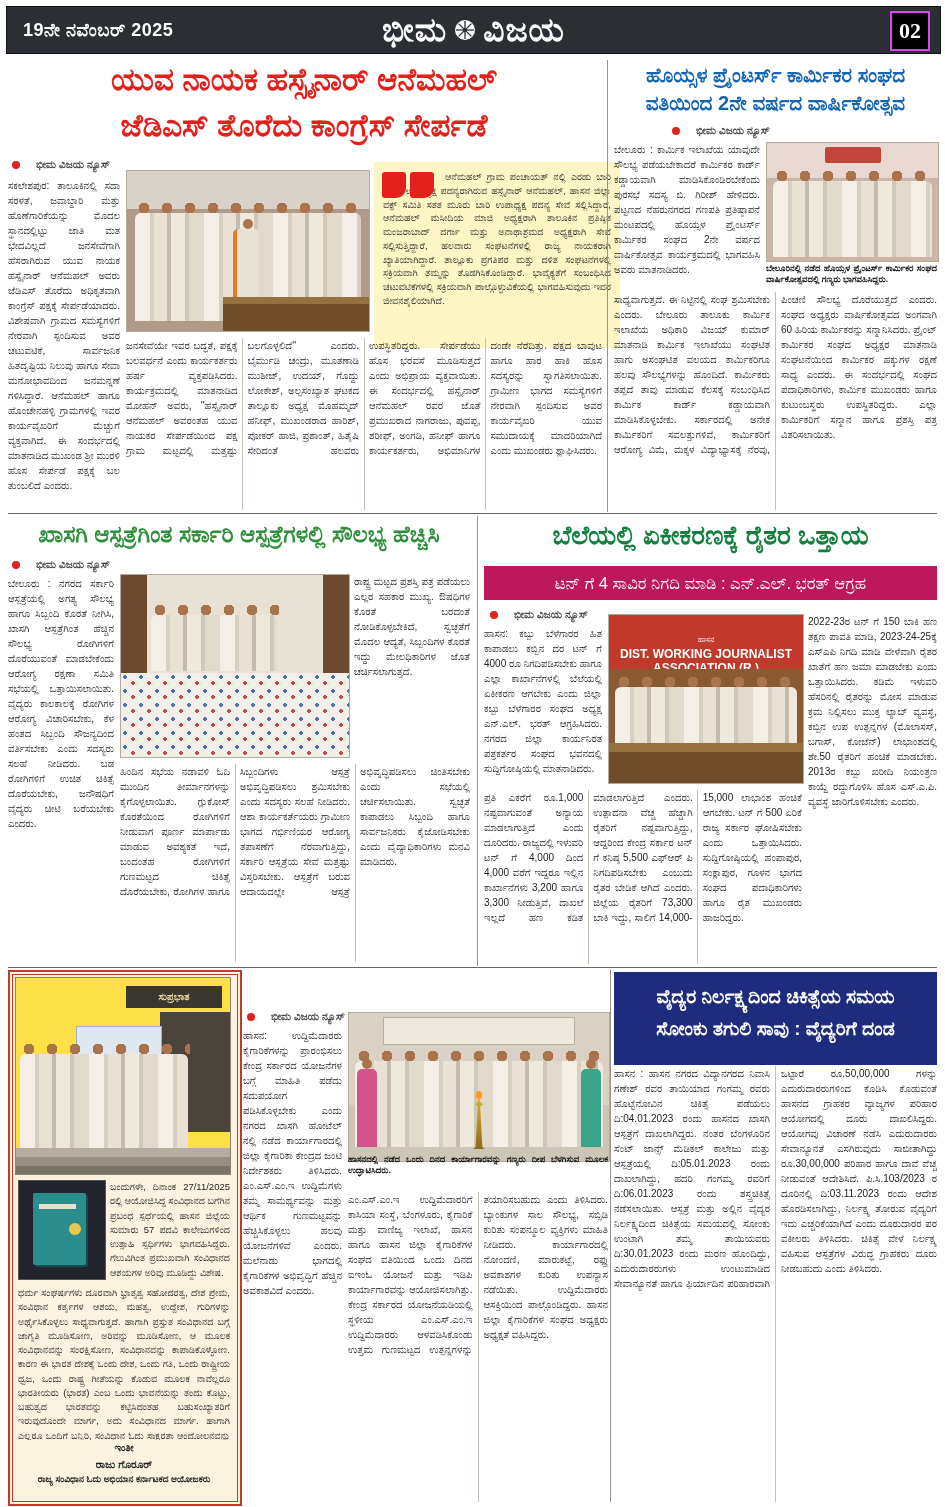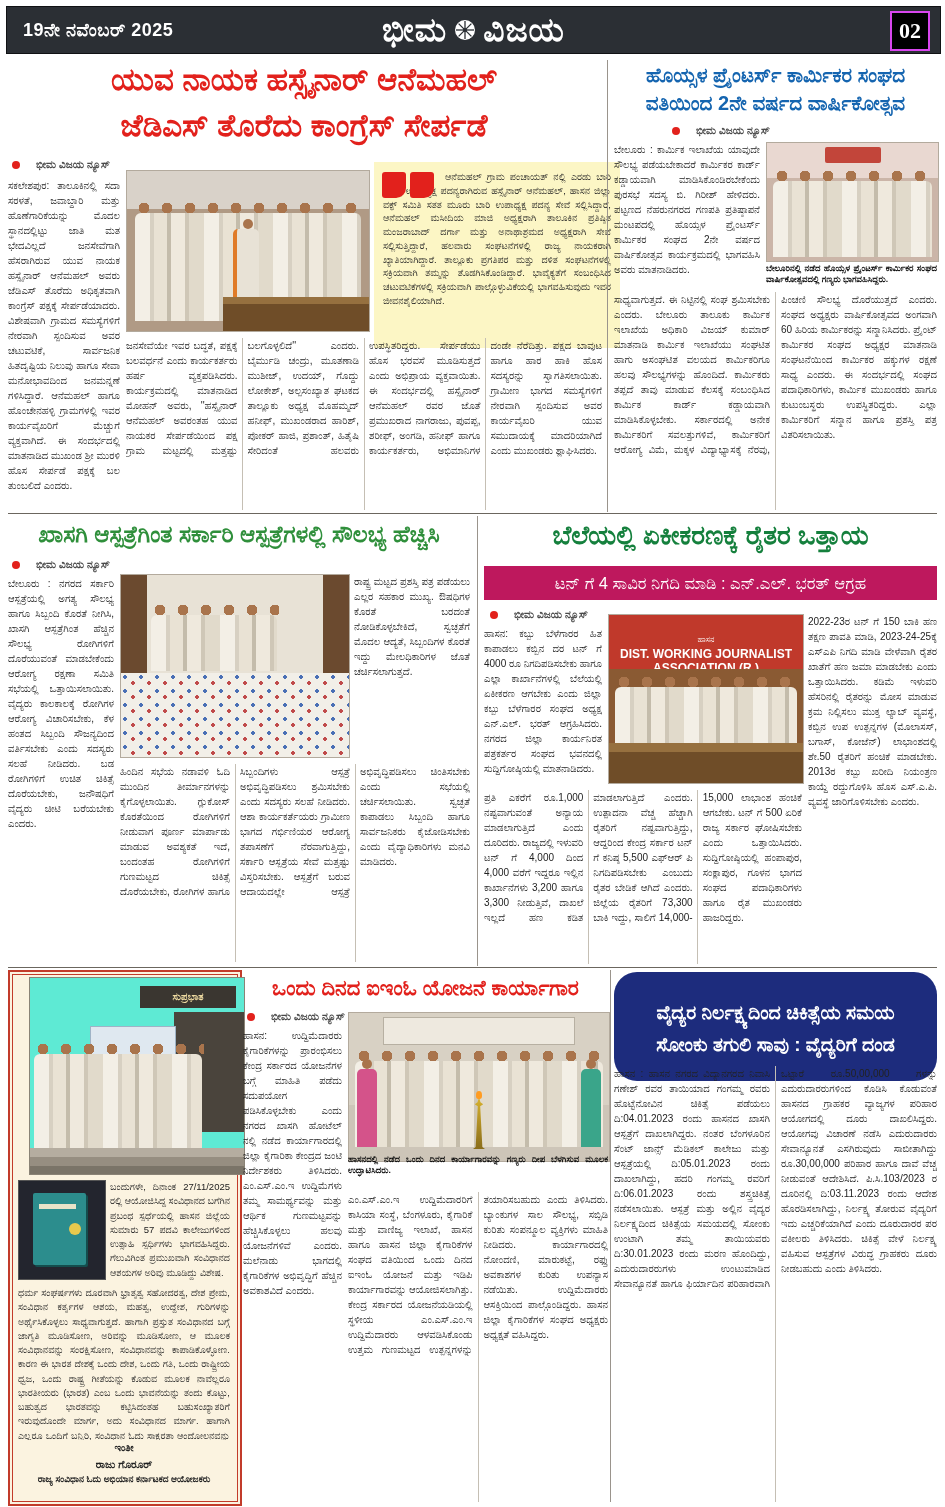--- a/index.html
+++ b/index.html
@@ -31,21 +31,21 @@
       border:1px solid #101214;display:flex;align-items:center;}
   .date{position:absolute;left:16px;color:#fff;font-size:18px;font-weight:bold;letter-spacing:.5px;}
   .masthead{position:absolute;left:0;right:0;display:flex;justify-content:center;align-items:center;gap:6px;
       color:#fff;font-size:33px;font-weight:bold;letter-spacing:1px;}
   .pagenum{position:absolute;right:10px;top:4px;width:36px;height:36px;background:#000;border:2px solid #d946ef;
       color:#fff;font-family:"Liberation Serif","DejaVu Serif",serif;font-size:22px;font-weight:bold;
       display:flex;align-items:center;justify-content:center;}
   .quotebox{position:absolute;background:#fcf6c5;padding:8px 9px 8px 9px;overflow:hidden;}
   .qsq{position:absolute;width:24px;height:26px;background:#e2211c;border-radius:3px 3px 10px 3px;}
   .subbar{position:absolute;background:#be185d;color:#fff;font-weight:normal;text-align:center;overflow:hidden;}
-  .navybox{position:absolute;background:#1d2c7d;color:#fff;text-align:center;overflow:hidden;padding-top:25px;border-radius:23px;}
+  .navybox{position:absolute;background:#1d2c7d;color:#fff;text-align:center;overflow:hidden;padding-top:9px;}
   .letterbox{position:absolute;left:8px;top:970px;width:230px;height:532px;background:#fbf3e0;
       border:2px solid #c23b2a;box-shadow:inset 0 0 0 2px #fbf3e0, inset 0 0 0 3px #c23b2a;padding:0;}
   .sign{position:absolute;background:#3a3630;color:#ecd9a0;font-size:10px;font-weight:bold;
       display:flex;align-items:center;justify-content:center;overflow:hidden;}
   .steps{position:absolute;left:0;right:0;bottom:0;height:26px;
       background:linear-gradient(180deg,#b5ada0 0 9px,#968e81 9px 18px,#7a7468 18px 26px);}
   .book{position:absolute;background:#23252e;border:1px solid #555;}
   .bookcover{position:absolute;left:16%;top:12%;width:62%;height:74%;background:#2c8d8d;border-radius:2px;
       box-shadow:2px 2px 0 #144d4d;}
   .bookcover::after{content:"";position:absolute;left:12%;top:16%;width:70%;height:5px;background:#e8e3c8;}
@@ -159,38 +159,37 @@
     <div class="crowd" style="left:4px;right:4px;top:58px;height:72px;"></div>
     <div class="tbl" style="left:0;right:0;bottom:0;height:40px;"></div>
   </div>
   <div class="abs txt" style="left:808px;top:614px;width:129px;height:350px;">2022-23ರ ಟನ್ ಗೆ 150 ಬಾಕಿ ಹಣ ತಕ್ಷಣ ಪಾವತಿ ಮಾಡಿ, 2023-24-25ಕ್ಕೆ ಎಸ್ಎಪಿ ನಿಗದಿ ಮಾಡಿ ವೇಳೆವಾಗಿ ರೈತರ ಖಾತೆಗೆ ಹಣ ಜಮಾ ಮಾಡಬೇಕು ಎಂದು ಒತ್ತಾಯಿಸಿದರು. ಕಡಿಮೆ ಇಳುವರಿ ಹೆಸರಿನಲ್ಲಿ ರೈತರನ್ನು ಮೋಸ ಮಾಡುವ ಕ್ರಮ ನಿಲ್ಲಿಸಲು ಮುಕ್ತ ಲ್ಯಾಬ್ ವ್ಯವಸ್ಥೆ, ಕಬ್ಬಿನ ಉಪ ಉತ್ಪನ್ನಗಳ (ಮೊಲಾಸಸ್, ಬಗಾಸ್, ಕೋಜೆನ್) ಲಾಭಾಂಶದಲ್ಲಿ ಶೇ.50 ರೈತರಿಗೆ ಹಂಚಿಕೆ ಮಾಡಬೇಕು. 2013ರ ಕಬ್ಬು ಖರೀದಿ ನಿಯಂತ್ರಣ ಕಾಯ್ದೆ ರದ್ದುಗೊಳಿಸಿ ಹೊಸ ಎಸ್.ಎ.ಪಿ. ವ್ಯವಸ್ಥೆ ಜಾರಿಗೊಳಿಸಬೇಕು ಎಂದರು.</div>
 
   <div class="abs txt cols3" style="left:484px;top:790px;width:318px;height:174px;">ಪ್ರತಿ ಎಕರೆಗೆ ರೂ.1,000 ನಷ್ಟವಾಗುವಂತೆ ಅನ್ಯಾಯ ಮಾಡಲಾಗುತ್ತಿದೆ ಎಂದು ದೂರಿದರು. ರಾಜ್ಯದಲ್ಲಿ ಇಳುವರಿ ಟನ್ ಗೆ 4,000 ದಿಂದ 4,000 ವರೆಗೆ ಇದ್ದರೂ ಇಲ್ಲಿನ ಕಾರ್ಖಾನೆಗಳು 3,200 ಹಾಗೂ 3,300 ನೀಡುತ್ತಿವೆ, ದಾಖಲೆ ಇಲ್ಲದೆ ಹಣ ಕಡಿತ ಮಾಡಲಾಗುತ್ತಿದೆ ಎಂದರು. ಉತ್ಪಾದನಾ ವೆಚ್ಚ ಹೆಚ್ಚಾಗಿ ರೈತರಿಗೆ ನಷ್ಟವಾಗುತ್ತಿದ್ದು, ಆದ್ದರಿಂದ ಕೇಂದ್ರ ಸರ್ಕಾರ ಟನ್ ಗೆ ಕನಿಷ್ಠ 5,500 ಎಫ್ಆರ್ ಪಿ ನಿಗದಿಪಡಿಸಬೇಕು ಎಂಬುದು ರೈತರ ಬೇಡಿಕೆ ಆಗಿದೆ ಎಂದರು. ಜಿಲ್ಲೆಯ ರೈತರಿಗೆ 73,300 ಬಾಕಿ ಇದ್ದು, ಸಾಲಿಗೆ 14,000-15,000 ಲಾಭಾಂಶ ಹಂಚಿಕೆ ಆಗಬೇಕು. ಟನ್ ಗೆ 500 ಏರಿಕೆ ರಾಜ್ಯ ಸರ್ಕಾರ ಘೋಷಿಸಬೇಕು ಎಂದು ಒತ್ತಾಯಿಸಿದರು. ಸುದ್ದಿಗೋಷ್ಠಿಯಲ್ಲಿ ಹಂಪಾಪುರ, ಸಂಕ್ಲಾಪುರ, ಗೂಳನ ಭಾಗದ ಸಂಘದ ಪದಾಧಿಕಾರಿಗಳು ಹಾಗೂ ರೈತ ಮುಖಂಡರು ಹಾಜರಿದ್ದರು.</div>
 
   <div class="hrule" style="left:8px;top:967px;width:929px;"></div>
 
   <div class="letterbox">
-    <div class="photo" style="left:19px;top:5px;width:214px;height:196px;background:#5eead4;border-color:#8a8376;">
+    <div class="photo" style="left:5px;top:5px;width:214px;height:196px;background:#fde047;border-color:#8a8376;">
       <div class="abs" style="right:0;top:34px;width:70px;height:120px;background:#4a443c;"></div>
       <div class="sign" style="right:8px;top:8px;width:96px;height:22px;">ಸುಪ್ರಭಾತ</div>
       <div class="abs" style="left:60px;top:48px;width:84px;height:40px;background:#dfe8f0;border:1px solid #9fb3c6;"></div>
       <div class="crowd" style="left:2px;right:40px;top:62px;bottom:26px;"></div>
       <div class="steps"></div>
     </div>
     <div class="book" style="left:8px;top:208px;width:86px;height:98px;">
       <div class="bookcover"></div>
     </div>
     <div class="abs txt" style="left:100px;top:208px;width:120px;height:100px;font-size:9.5px;">ಬಂದುಗಳೇ, ದಿನಾಂಕ 27/11/2025 ರಲ್ಲಿ ಆಯೋಜಿಸಿದ್ದ ಸಂವಿಧಾನದ ಬಗೆಗಿನ ಪ್ರಬಂಧ ಸ್ಪರ್ಧೆಯಲ್ಲಿ ಹಾಸನ ಜಿಲ್ಲೆಯ ಸುಮಾರು 57 ಪದವಿ ಕಾಲೇಜುಗಳಿಂದ ಉತ್ಸಾಹಿ ಸ್ಪರ್ಧಿಗಳು ಭಾಗವಹಿಸಿದ್ದರು. ಗೆಲುವಿಗಿಂತ ಪ್ರಮುಖವಾಗಿ ಸಂವಿಧಾನದ ಆಶಯಗಳ ಅರಿವು ಮೂಡಿದ್ದು ವಿಶೇಷ.</div>
     <div class="abs txt" style="left:8px;top:314px;width:212px;height:154px;font-size:9.5px;">ಧರ್ಮ ಸಂಘರ್ಷಗಳು ದೂರವಾಗಿ ಭ್ರಾತೃತ್ವ ಸಹೋದರತ್ವ, ದೇಶ ಪ್ರೇಮ, ಸಂವಿಧಾನ ಕರ್ತೃಗಳ ಆಶಯ, ಮಹತ್ವ, ಉದ್ದೇಶ, ಗುರಿಗಳನ್ನು ಅರ್ಥೈಸಿಕೊಳ್ಳಲು ಸಾಧ್ಯವಾಗುತ್ತದೆ. ಹಾಗಾಗಿ ಪ್ರಸ್ತುತ ಸಂವಿಧಾನದ ಬಗ್ಗೆ ಜಾಗೃತಿ ಮೂಡಿಸೋಣ, ಅರಿವನ್ನು ಮೂಡಿಸೋಣ, ಆ ಮೂಲಕ ಸಂವಿಧಾನವನ್ನು ಸಂರಕ್ಷಿಸೋಣ, ಸಂವಿಧಾನವನ್ನು ಕಾಪಾಡಿಕೊಳ್ಳೋಣ. ಕಾರಣ ಈ ಭಾರತ ದೇಶಕ್ಕೆ ಒಂದು ದೇಶ, ಒಂದು ಗತಿ, ಒಂದು ರಾಷ್ಟ್ರೀಯ ಧ್ವಜ, ಒಂದು ರಾಷ್ಟ್ರ ಗೀತೆಯನ್ನು ಕೊಡುವ ಮೂಲಕ ನಾವೆಲ್ಲರೂ ಭಾರತೀಯರು (ಭಾರತ) ಎಂಬ ಒಂದು ಭಾವನೆಯನ್ನು ತಂದು ಕೊಟ್ಟು, ಬಹುತ್ವದ ಭಾರತವನ್ನು ಕಟ್ಟಿಸಿದಂತಹ ಬಹುಸಂಖ್ಯಾತರಿಗೆ ಇರುವುದೊಂದೇ ಮಾರ್ಗ, ಅದು ಸಂವಿಧಾನದ ಮಾರ್ಗ. ಹಾಗಾಗಿ ಎಲ್ಲರೂ ಒಂದಿಗೆ ಬನ್ನಿರಿ, ಸಂವಿಧಾನ ಓದು ಸಾಕ್ಷರತಾ ಆಂದೋಲನವನ್ನು ಮನೆ ಮನೆಗಳಿಗೆ ಒಯ್ಯೋಣ.</div>
     <div class="abs" style="left:8px;top:470px;width:212px;text-align:center;font-size:10px;font-weight:bold;color:#222;">ಇಂತೀ</div>
     <div class="abs" style="left:8px;top:486px;width:212px;text-align:center;font-size:10.5px;font-weight:bold;color:#222;">ರಾಜು ಗೊರೂರ್</div>
     <div class="abs" style="left:4px;top:502px;width:220px;text-align:center;font-size:9px;font-weight:bold;color:#222;">ರಾಜ್ಯ ಸಂವಿಧಾನ ಓದು ಅಭಿಯಾನ ಕರ್ನಾಟಕದ ಆಯೋಜಕರು</div>
   </div>
 
-  <div class="abs hl" style="left:243px;top:976px;width:365px;height:30px;font-size:21px;color:#e2211c;">ಒಂದು ದಿನದ ಐಇಂಓ ಯೋಜನೆ ಕಾರ್ಯಾಗಾರ</div>
   <div class="byline" style="left:247px;top:1010px;">
     <span class="dot"></span>
     <span>ಭೀಮ ವಿಜಯ ನ್ಯೂಸ್</span>
   </div>
   <div class="abs txt" style="left:243px;top:1028px;width:99px;height:474px;">ಹಾಸನ: ಉದ್ದಿಮೆದಾರರು ಕೈಗಾರಿಕೆಗಳನ್ನು ಪ್ರಾರಂಭಿಸಲು ಕೇಂದ್ರ ಸರ್ಕಾರದ ಯೋಜನೆಗಳ ಬಗ್ಗೆ ಮಾಹಿತಿ ಪಡೆದು ಸದುಪಯೋಗ ಪಡಿಸಿಕೊಳ್ಳಬೇಕು ಎಂದು ನಗರದ ಖಾಸಗಿ ಹೋಟೆಲ್ ನಲ್ಲಿ ನಡೆದ ಕಾರ್ಯಾಗಾರದಲ್ಲಿ ಜಿಲ್ಲಾ ಕೈಗಾರಿಕಾ ಕೇಂದ್ರದ ಜಂಟಿ ನಿರ್ದೇಶಕರು ತಿಳಿಸಿದರು. ಎಂ.ಎಸ್.ಎಂ.ಇ ಉದ್ದಿಮೆಗಳು ತಮ್ಮ ಸಾಮರ್ಥ್ಯವನ್ನು ಮತ್ತು ಆರ್ಥಿಕ ಗುಣಮಟ್ಟವನ್ನು ಹೆಚ್ಚಿಸಿಕೊಳ್ಳಲು ಹಲವು ಯೋಜನೆಗಳಿವೆ ಎಂದರು. ಮಲೆನಾಡು ಭಾಗದಲ್ಲಿ ಕೈಗಾರಿಕೆಗಳ ಅಭಿವೃದ್ಧಿಗೆ ಹೆಚ್ಚಿನ ಅವಕಾಶವಿದೆ ಎಂದರು.</div>
 
   <div class="photo" style="left:348px;top:1012px;width:260px;height:148px;background:linear-gradient(180deg,#d8d1c4 0 62%,#cdc5b8 62% 100%);">
     <div class="abs" style="left:34px;top:4px;right:34px;height:26px;background:#eee9df;border:1px solid #b7b0a2;"></div>
     <div class="crowd" style="left:4px;right:4px;top:34px;bottom:14px;"></div>
     <div class="fig" style="left:8px;top:56px;width:20px;height:78px;background:#d4538a;"></div>

